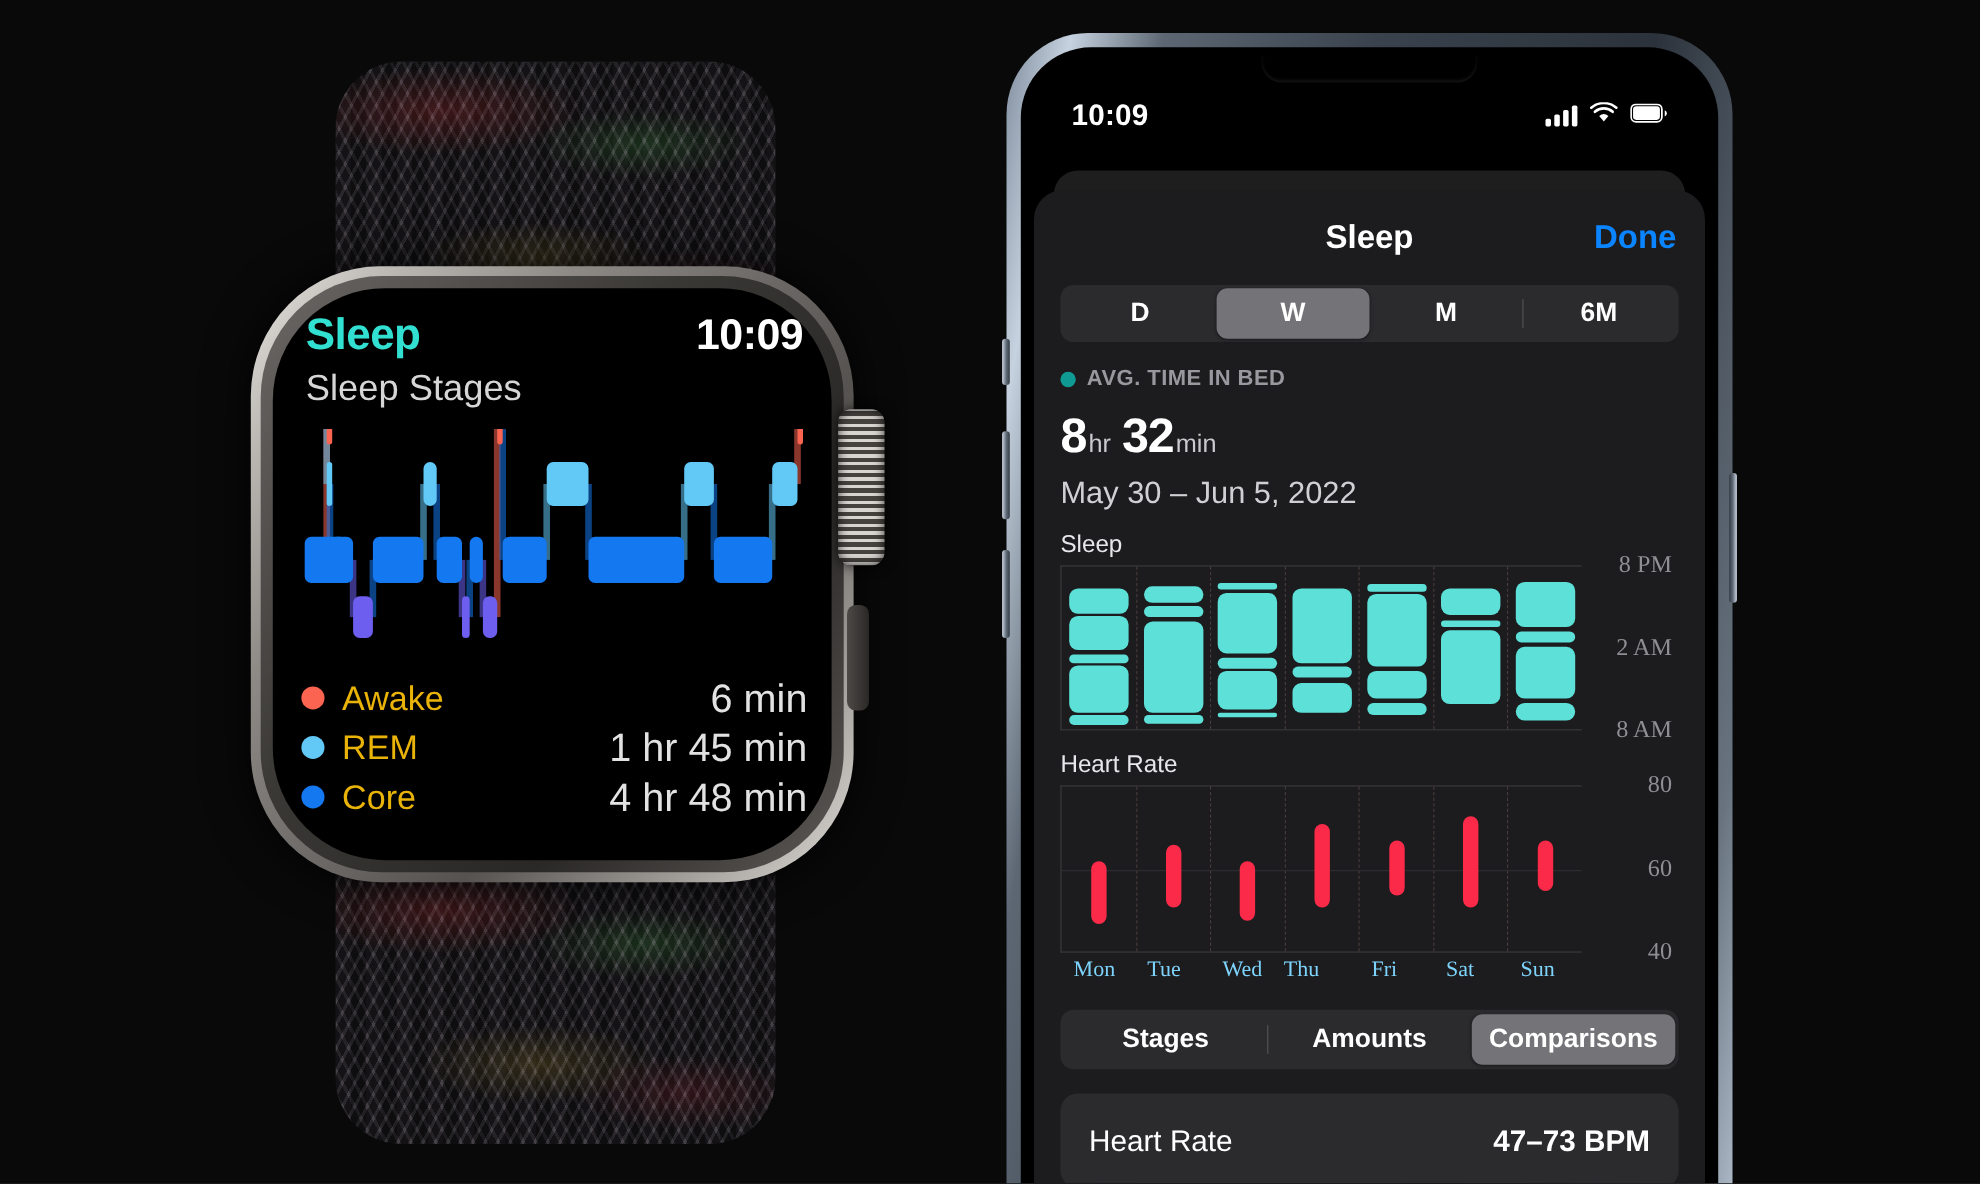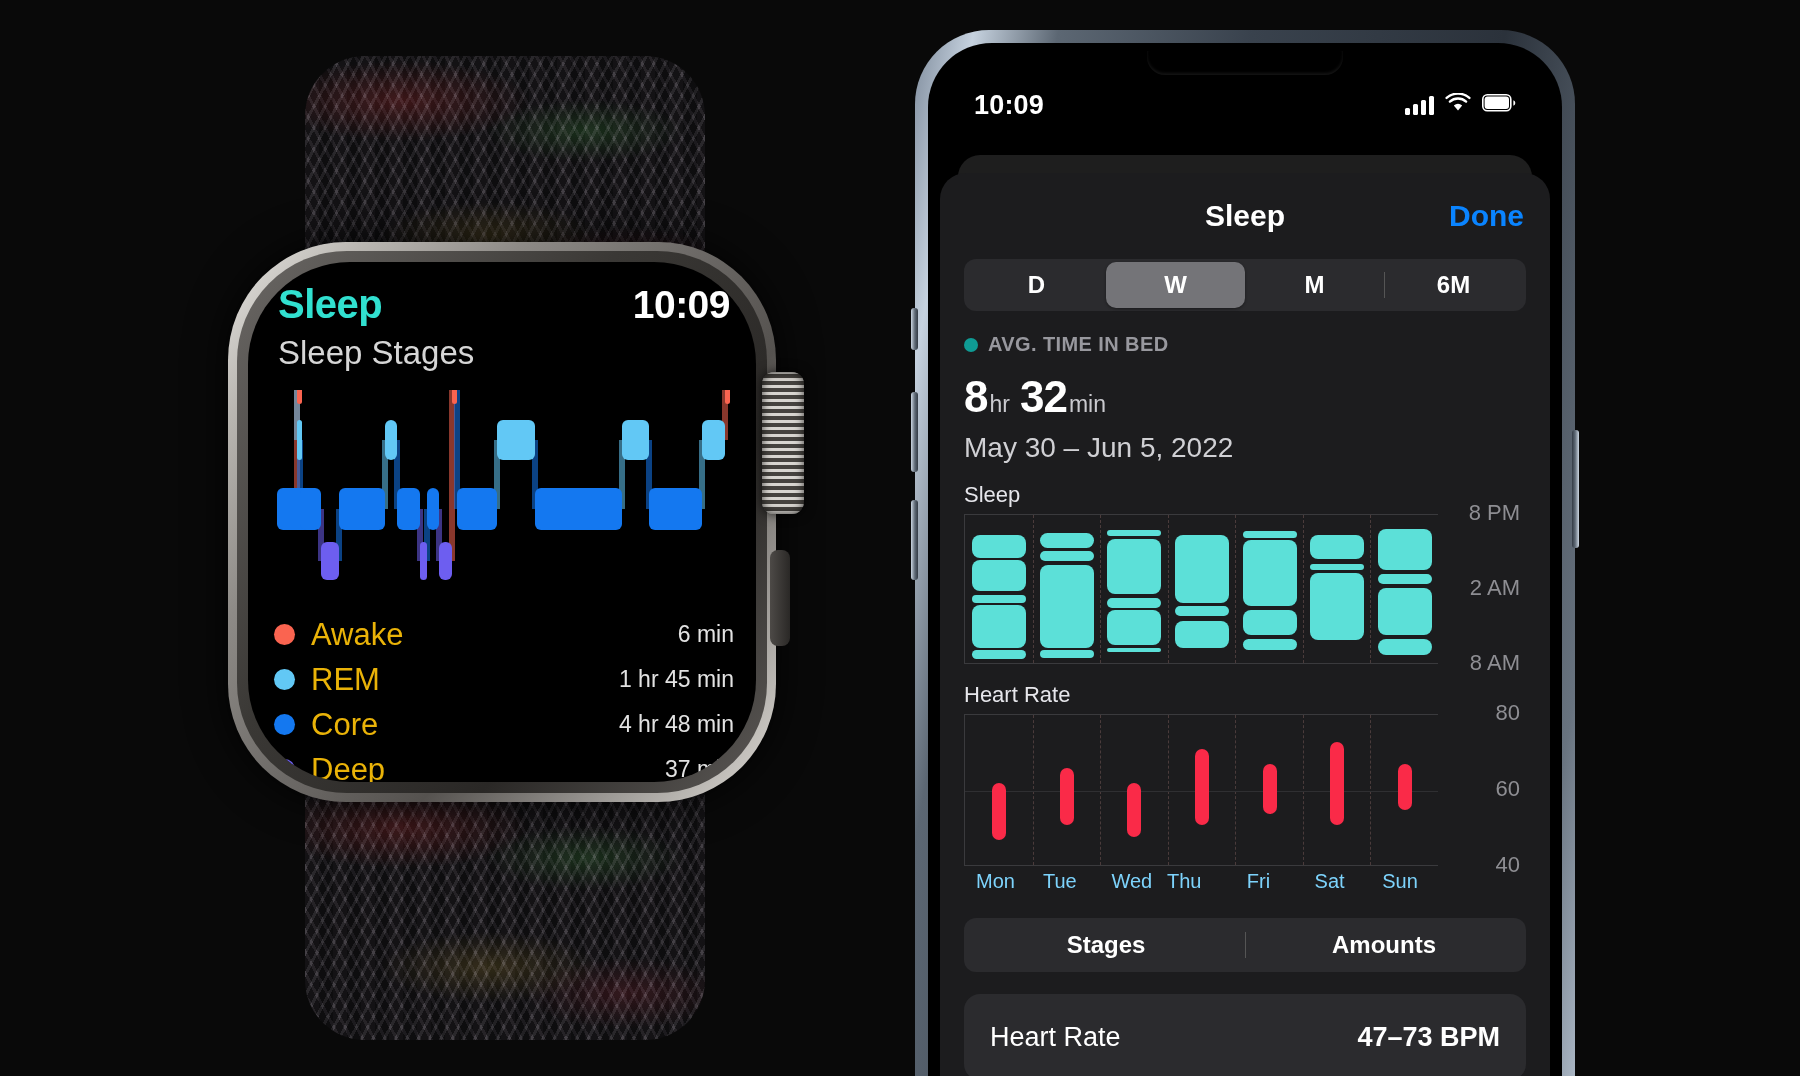--- a/index.html
+++ b/index.html
@@ -64,21 +64,21 @@
   .w-title { color:#31e0d0; font-size: 40px; font-weight: 700; letter-spacing:-.5px; }
   .w-time { color:#fff; font-size: 39px; font-weight: 600; letter-spacing:-.5px; }
   .w-sub { position:absolute; left: 30px; top: 72px; color:#d6d6d6; font-size:33px; font-weight:400; }
 
   .hypno { position:absolute; left: 26px; top: 128px; width: 460px; height: 212px; }
 
   .w-legend { position:absolute; left: 26px; top: 350px; right: 22px; }
   .w-row { display:flex; align-items:center; height: 45px; }
   .w-dot { width: 21px; height:21px; border-radius:50%; flex:none; }
   .w-name { color:#eab308; font-size: 31px; margin-left: 16px; }
-  .w-val { color:#e2e2e2; font-size: 23px; margin-left:auto; }
+  .w-val { color:#e2e2e2; font-size: 36px; margin-left:auto; }
 
   
   .phone-wrap { position:absolute; left: 915px; top: 30px; width: 660px; height: 1046px; }
   .phone-frame {
     position:absolute; left: 0; top: 0; width: 660px; height: 1046px;
     border-radius: 74px 74px 0 0;
     background: linear-gradient(100deg,#7f8c9c 0%,#c6d2df 7%,#5c6773 17%,#39424d 40%,#2b323b 70%,#68737f 92%,#aab6c4 100%);
     padding: 8px;
   }
   .phone-screen {
@@ -125,21 +125,21 @@
   .stat { width: 50%; }
   .stat-head { display:flex; align-items:center; gap: 10px; }
   .stat-dot { width: 14px; height:14px; border-radius:50%; }
   .stat-lbl { color:#98989e; font-size: 20px; font-weight:600; letter-spacing:.4px; }
   .stat-val { color:#fff; margin-top: 16px; }
   .big { font-size: 44px; font-weight: 700; letter-spacing:-1px; }
   .unit { font-size: 23px; font-weight: 500; color:#c9c9ce; margin-left: 2px; margin-right: 10px; }
   .daterange { color:#d0d0d4; font-size: 28px; margin: 10px 24px 0 24px; }
 
   .chart-title { color:#e6e6eb; font-size: 22px; margin: 18px 24px 6px 24px; }
-  .chart-box { position:relative; margin: 0 24px; }
+  .chart-box { position:relative; margin: 0 24px; font-family: Liberation Serif, serif; }
   .plot { position:relative; border-top:1px solid #3a3a3d; border-bottom:1px solid #3a3a3d;
           border-left:1px solid #3a3a3d; }
   .vgrid { position:absolute; top:0; bottom:0; width:0; border-left: 1px dashed #4a3b3b; }
   .hgrid { position:absolute; left:0; right:0; height:0; border-top: 1px solid #2f2f32; }
   .ylab { position:absolute; color:#8e8e93; font-size: 22px; }
 
   .sleepbar { position:absolute; background:#5ce0d8; border-radius: 8px; }
   .hrbar { position:absolute; background:#fa2a48; border-radius: 7px; width: 14px; }
   .xlab { position:absolute; color:#7dd3fc; font-size: 20px; }
 
@@ -223,25 +223,20 @@
           <div class="w-row">
             <span class="w-dot" style="background:#62c8f5"></span>
             <span class="w-name">REM</span>
             <span class="w-val">1 hr 45 min</span>
           </div>
           <div class="w-row">
             <span class="w-dot" style="background:#1478f0"></span>
             <span class="w-name">Core</span>
             <span class="w-val">4 hr 48 min</span>
           </div>
-          <div class="w-row">
-            <span class="w-dot" style="background:#6d5ef0"></span>
-            <span class="w-name">Deep</span>
-            <span class="w-val">37 min</span>
-          </div>
         </div>
     </div>
   </div>
 
   <div class="phone-wrap">
     <div class="phone-frame"></div>
     <div class="p-btn b1"></div>
     <div class="p-btn b2"></div>
     <div class="p-btn b3"></div>
     <div class="p-btn pwr"></div>
@@ -379,20 +374,21 @@
               <div class="xlab" style="left:203px;top:4px">Thu</div>
               <div class="xlab" style="left:282.85714285714283px;top:4px">Fri</div>
               <div class="xlab" style="left:350.57142857142856px;top:4px">Sat</div>
               <div class="xlab" style="left:418.2857142857142px;top:4px">Sun</div>
             </div>
         </div>
 
         <div class="seg2" id="view-seg">
             <div class="seg-item">Stages</div>
             <div class="seg-item div">Amounts</div>
+            <div class="seg-item on">Comparisons</div>
           </div>
 
         <div class="row-card">
           <span class="row-lbl">Heart Rate</span>
           <span class="row-val">47–73 BPM</span>
         </div>
       </div>
     </div>
   </div>
 </div>

